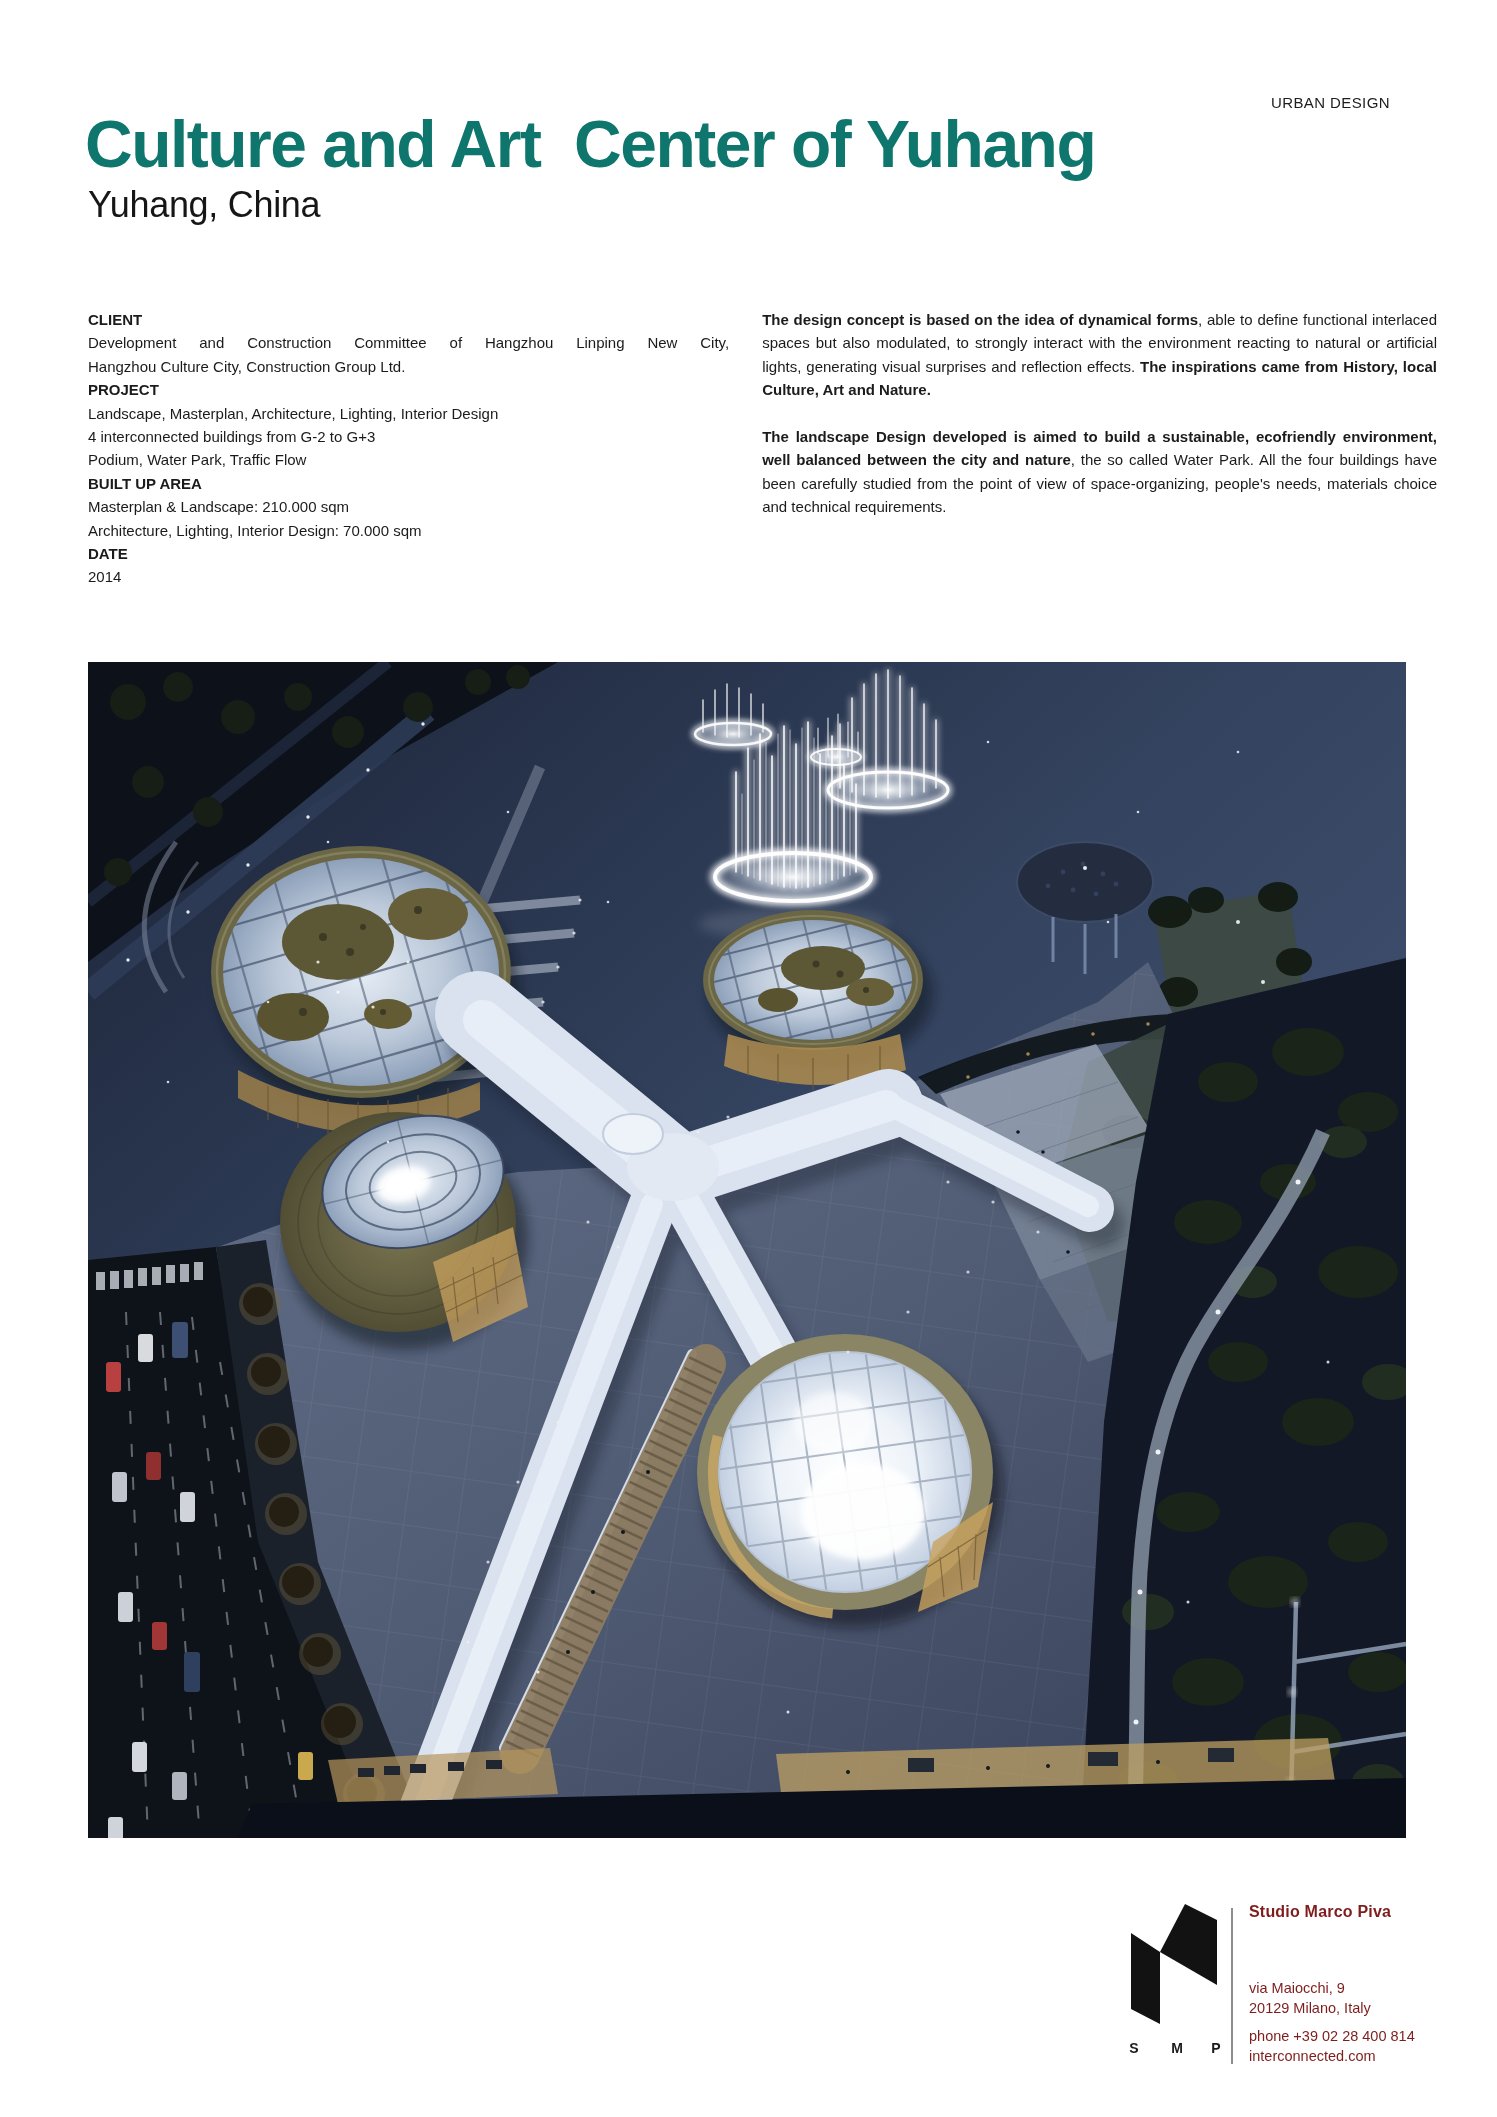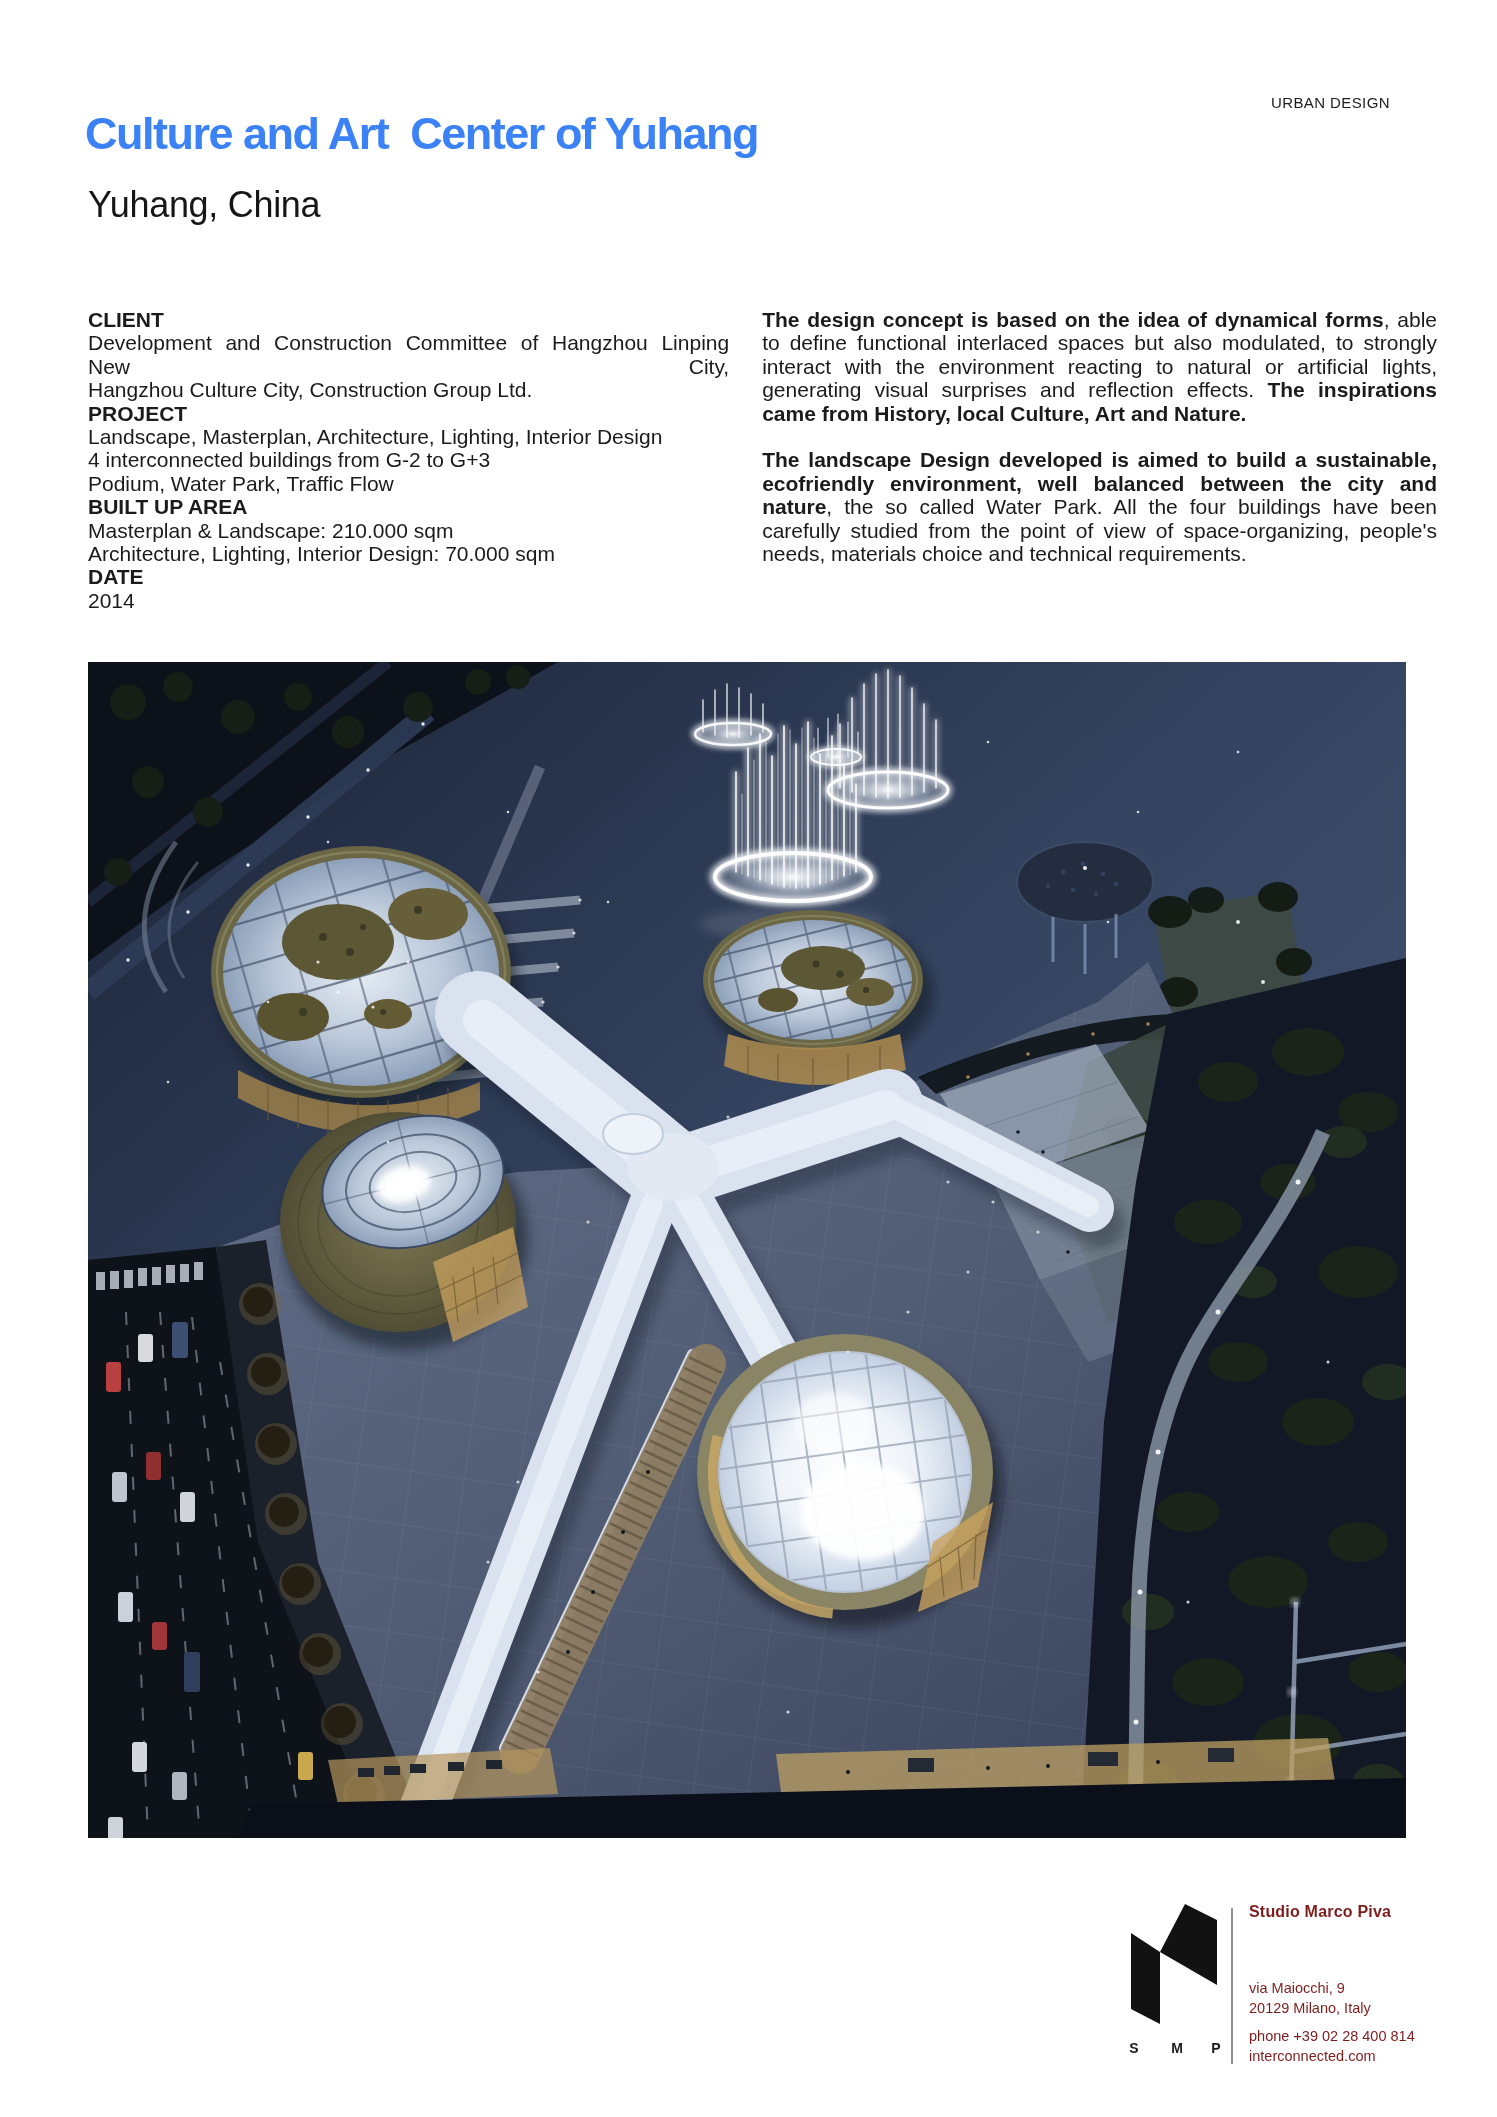--- a/index.html
+++ b/index.html
@@ -4,30 +4,30 @@
 <style>
   html,body{margin:0;padding:0;}
   body{
     width:1497px;height:2117px;position:relative;background:#ffffff;
     font-family:"Liberation Sans",sans-serif;color:#1b1b1b;overflow:hidden;
   }
   .category{
     position:absolute;top:94px;right:107px;font-size:15px;letter-spacing:.4px;color:#1d1d1d;
   }
   .title{
-    position:absolute;left:85px;top:110px;margin:0;font-size:45px;font-weight:700;
-    letter-spacing:-1.5px;line-height:1.05;white-space:pre;color:#3b82f6;
+    position:absolute;left:85px;top:110px;margin:0;font-size:66px;font-weight:700;
+    letter-spacing:-1.5px;line-height:1.05;white-space:pre;color:#0f766e;
   }
   .subtitle{
     position:absolute;left:88px;top:184px;margin:0;font-size:36px;font-weight:400;
     letter-spacing:-.3px;color:#161616;
   }
   .info{
     position:absolute;left:88px;top:308px;width:1349px;display:flex;gap:33px;
-    font-size:21px;line-height:23.4px;
+    font-size:15px;line-height:23.4px;
   }
   .col-left{width:648px;text-align:justify;}
   .col-right{width:682px;text-align:justify;}
   .lbl{font-weight:700;}
   .jfill{text-align:justify;text-align-last:justify;}
   .col-right p{margin:0 0 23.4px 0;}
   .b{font-weight:700;}
   figure.render{
     position:absolute;left:88px;top:662px;width:1318px;height:1176px;margin:0;
     background:#1b2438;

